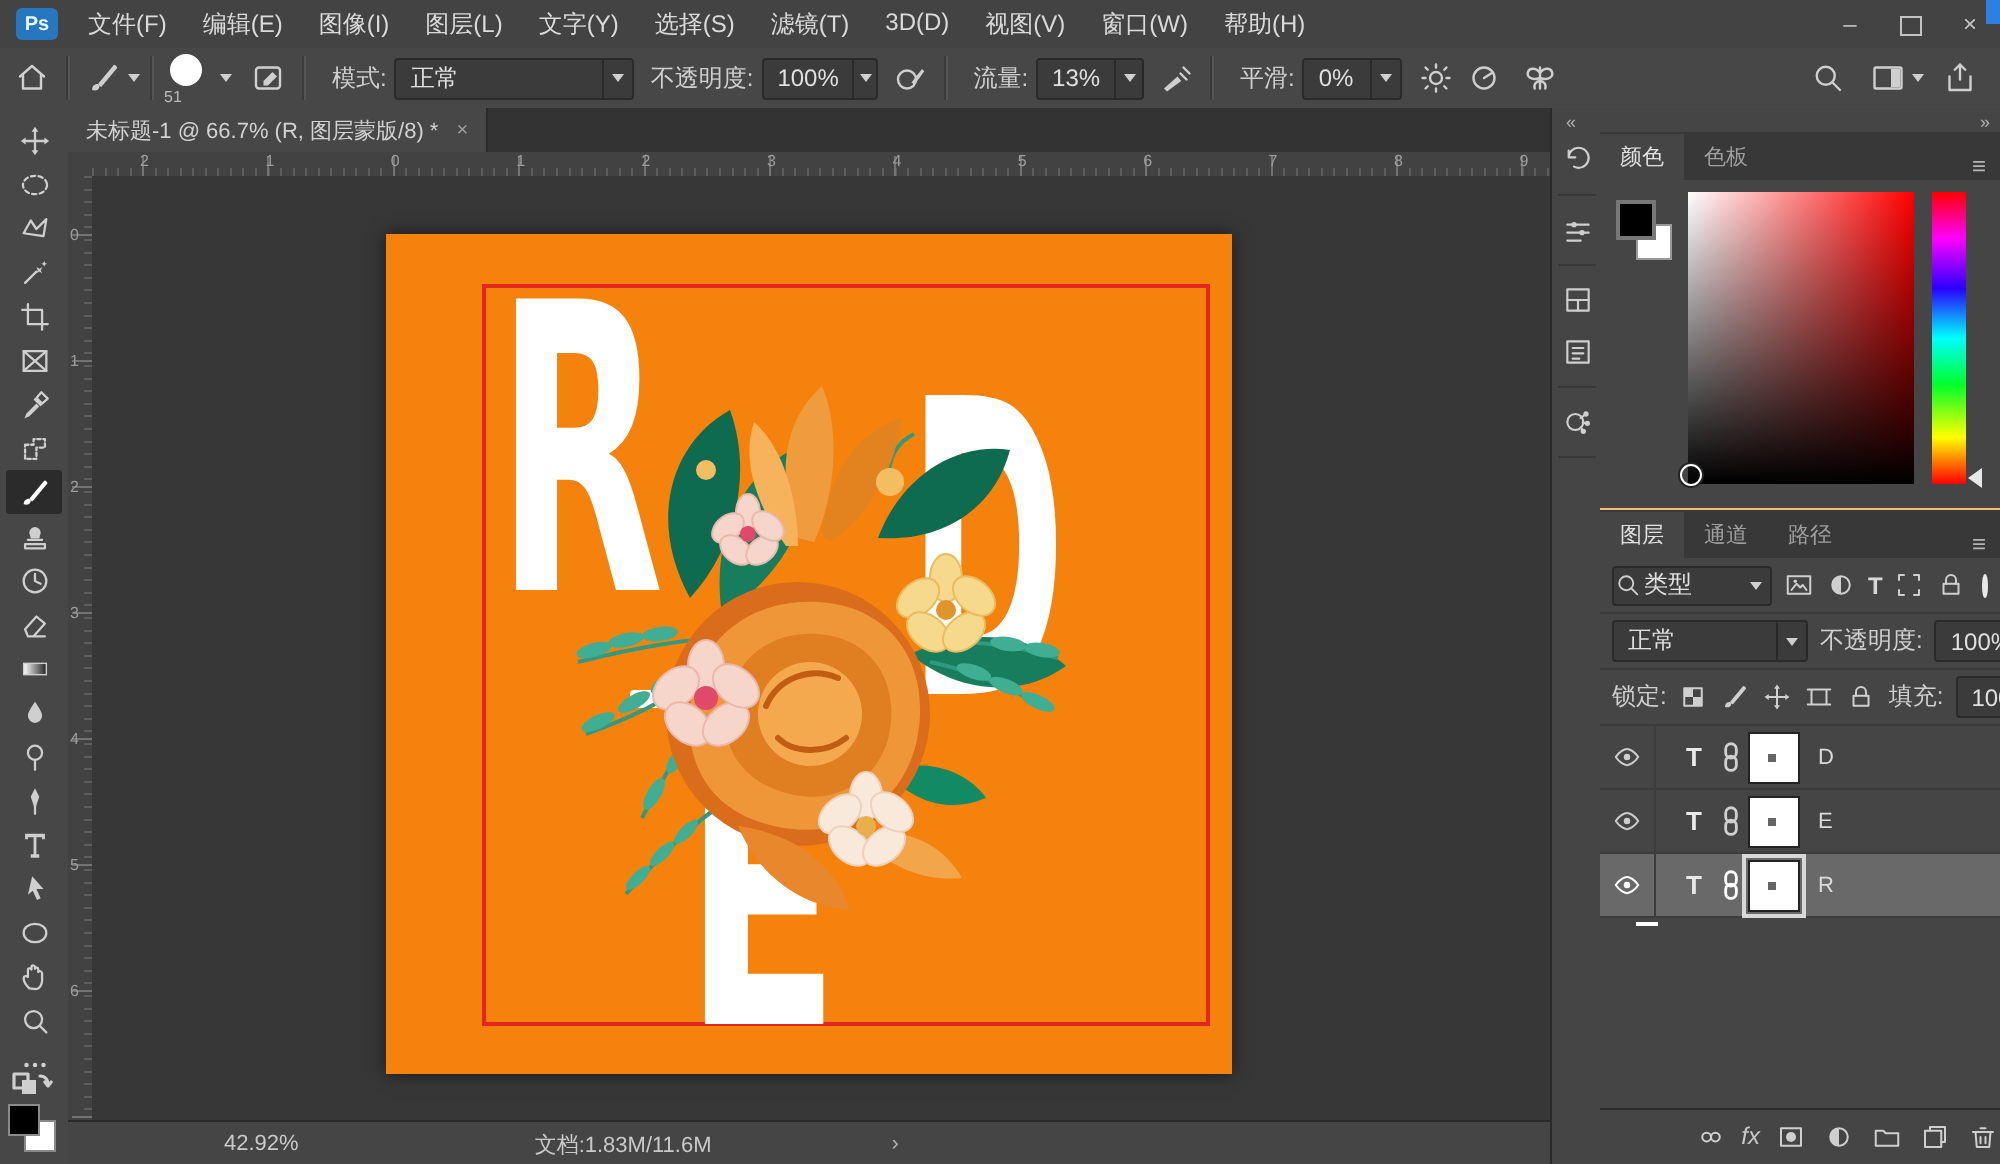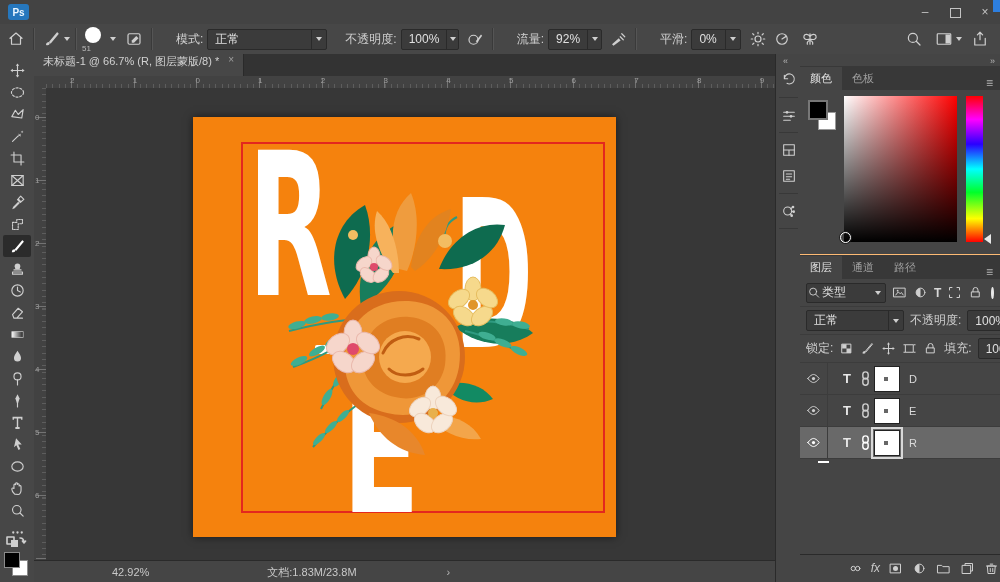--- a/index.html
+++ b/index.html
@@ -21,21 +21,21 @@
   .wbtn{width:30px;text-align:center;color:#c3c3c3;font-size:12px;line-height:24px}
   .wmax{display:inline-block;width:9px;height:8px;border:1px solid #c3c3c3;vertical-align:middle}
   .bluecorner{right:0;top:0;width:7px;height:12px;background:#2d7fe0}
 
   
   .optbar{left:0;top:24px;width:1000px;height:30px;background:#474747;
           border-bottom:1px solid #2a2a2a;display:flex;align-items:center}
   .obicon{width:24px;height:24px;display:flex;align-items:center;justify-content:center;flex:0 0 auto}
   .obicon svg{width:18px;height:18px}
   .sep{width:1px;height:22px;background:#3a3a3a;border-right:1px solid #555;margin:0 5px;flex:0 0 auto}
-  .oblabel{color:#cfcfcf;margin:0 4px 0 18px;white-space:nowrap;flex:0 0 auto}
+  .oblabel{color:#cfcfcf;margin:0 4px 0 8px;white-space:nowrap;flex:0 0 auto}
   .field{height:19px;background:#3b3b3b;border:1px solid #2a2a2a;border-radius:2px;
          display:flex;align-items:center;flex:0 0 auto}
   .field .val{padding:0 7px;color:#e0e0e0;white-space:nowrap}
   .chevcell{width:14px;height:100%;border-left:1px solid #2a2a2a;display:flex;align-items:center;justify-content:center}
   .chev{width:0;height:0;border-left:3.5px solid transparent;border-right:3.5px solid transparent;border-top:4px solid #cfcfcf}
   .tippreview{width:24px;height:26px;position:relative;flex:0 0 auto}
   .tipcircle{position:absolute;left:3px;top:1px;width:16px;height:16px;border-radius:50%;background:#fff}
   .tipsize{position:absolute;left:0;right:16px;bottom:-1px;text-align:center;font-size:8px;color:#bbb}
 
   
@@ -43,21 +43,21 @@
   .tool{width:28px;height:22px;margin:0 auto;border-radius:2px;display:flex;align-items:center;justify-content:center}
   .tool svg{width:17px;height:17px}
   .tool.sel{background:#2b2b2b}
   .fgbg{position:absolute;left:4px;top:498px;width:26px;height:26px}
   .fgbg .fg{position:absolute;left:0;top:0;width:14px;height:14px;background:#000;border:1px solid #8a8a8a;z-index:2}
   .fgbg .bg{position:absolute;right:2px;bottom:2px;width:14px;height:14px;background:#fff;border:1px solid #8a8a8a}
   .swapmini{position:absolute;left:5px;top:482px;width:24px;height:12px}
 
   
   .tabbar{left:34px;top:54px;width:741px;height:22px;background:#333333;border-bottom:1px solid #282828;display:flex}
-  .doctab{background:#474747;height:22px;display:flex;align-items:flex-start;padding:0 9px;gap:9px;font-size:11px;color:#d2d2d2;border-right:1px solid #2a2a2a}
+  .doctab{background:#474747;height:22px;display:flex;align-items:center;padding:0 9px;gap:9px;font-size:11px;color:#d2d2d2;border-right:1px solid #2a2a2a}
   .tabclose{color:#9f9f9f;font-size:10px}
   .corner{left:34px;top:76px;width:12px;height:12px;background:#424242;border-right:1px solid #333;border-bottom:1px solid #333}
   .hruler{left:46px;top:76px;width:729px;height:12px;background:#424242;border-bottom:1px solid #565656;
       background-image:
         repeating-linear-gradient(90deg,#737373 0 1px,transparent 1px 62.7px),
         repeating-linear-gradient(90deg,#5d5d5d 0 1px,transparent 1px 6.27px);
       background-size:100% 10px,100% 4px;background-position:25px bottom,0 bottom;background-repeat:no-repeat;}
   .vruler{left:34px;top:88px;width:12px;height:472px;background:#424242;border-right:1px solid #565656;
       background-image:
         repeating-linear-gradient(180deg,#737373 0 1px,transparent 1px 63px),
@@ -131,20 +131,33 @@
     <defs>
 <linearGradient id="gr" x1="0" y1="0" x2="1" y2="0">
         <stop offset="0" stop-color="#fff"></stop>
         <stop offset="1" stop-color="#222"></stop>
       </linearGradient>
 </defs>
   </svg>
 
 <div class="abs menubar">
   <div class="pslogo">Ps</div>
+  <div id="menu-items" style="display:flex">
+      <span class="mitem">文件(F)</span>
+      <span class="mitem">编辑(E)</span>
+      <span class="mitem">图像(I)</span>
+      <span class="mitem">图层(L)</span>
+      <span class="mitem">文字(Y)</span>
+      <span class="mitem">选择(S)</span>
+      <span class="mitem">滤镜(T)</span>
+      <span class="mitem">3D(D)</span>
+      <span class="mitem">视图(V)</span>
+      <span class="mitem">窗口(W)</span>
+      <span class="mitem">帮助(H)</span>
+    </div>
   <div class="winctl">
     <span class="wbtn">–</span>
     <span class="wbtn"><span class="wmax"></span></span>
     <span class="wbtn">×</span>
   </div>
   <div class="abs bluecorner"></div>
 </div>
 
 <div class="abs optbar">
   <div class="obicon" style="margin-left:4px">
@@ -189,21 +202,21 @@
   </div>
   <div class="obicon" style="margin-left:4px">
     <svg viewBox="0 0 24 24">
         <circle class="s" cx="10" cy="13" r="6"></circle>
         <path class="f" d="M13 15l7-9 1.5 1.5-6.5 9z"></path>
       </svg>
     </div>
   <div class="sep"></div>
   <span class="oblabel">流量:</span>
   <div class="field" style="width:52px">
-    <span class="val" style="flex:1">92%</span>
+    <span class="val" style="flex:1">13%</span>
       <span class="chevcell">
         <span class="chev"></span>
       </span>
   </div>
   <div class="obicon" style="margin-left:4px">
     <svg viewBox="0 0 24 24">
         <path class="f" d="M4 19l9-8 2.5 3L6 21z"></path>
         <path class="s" d="M15 9l4 4M17 5l4 4"></path>
       </svg>
     </div>
@@ -763,15 +776,15 @@
         <svg viewBox="0 0 24 24">
             <path class="s" d="M6 8h12l-1 12H7zM4 8h16M10 5h4M10 12v5M14 12v5"></path>
           </svg>
         </span>
     </div>
   </div>
 </div>
 
 <div class="abs statusbar">
   <span class="zoomv">42.92%</span>
-  <span class="docv">文档:1.83M/23.8M</span>
+  <span class="docv">文档:1.83M/11.6M</span>
   <span class="exp">›</span>
 </div>
 
 </body></html>

